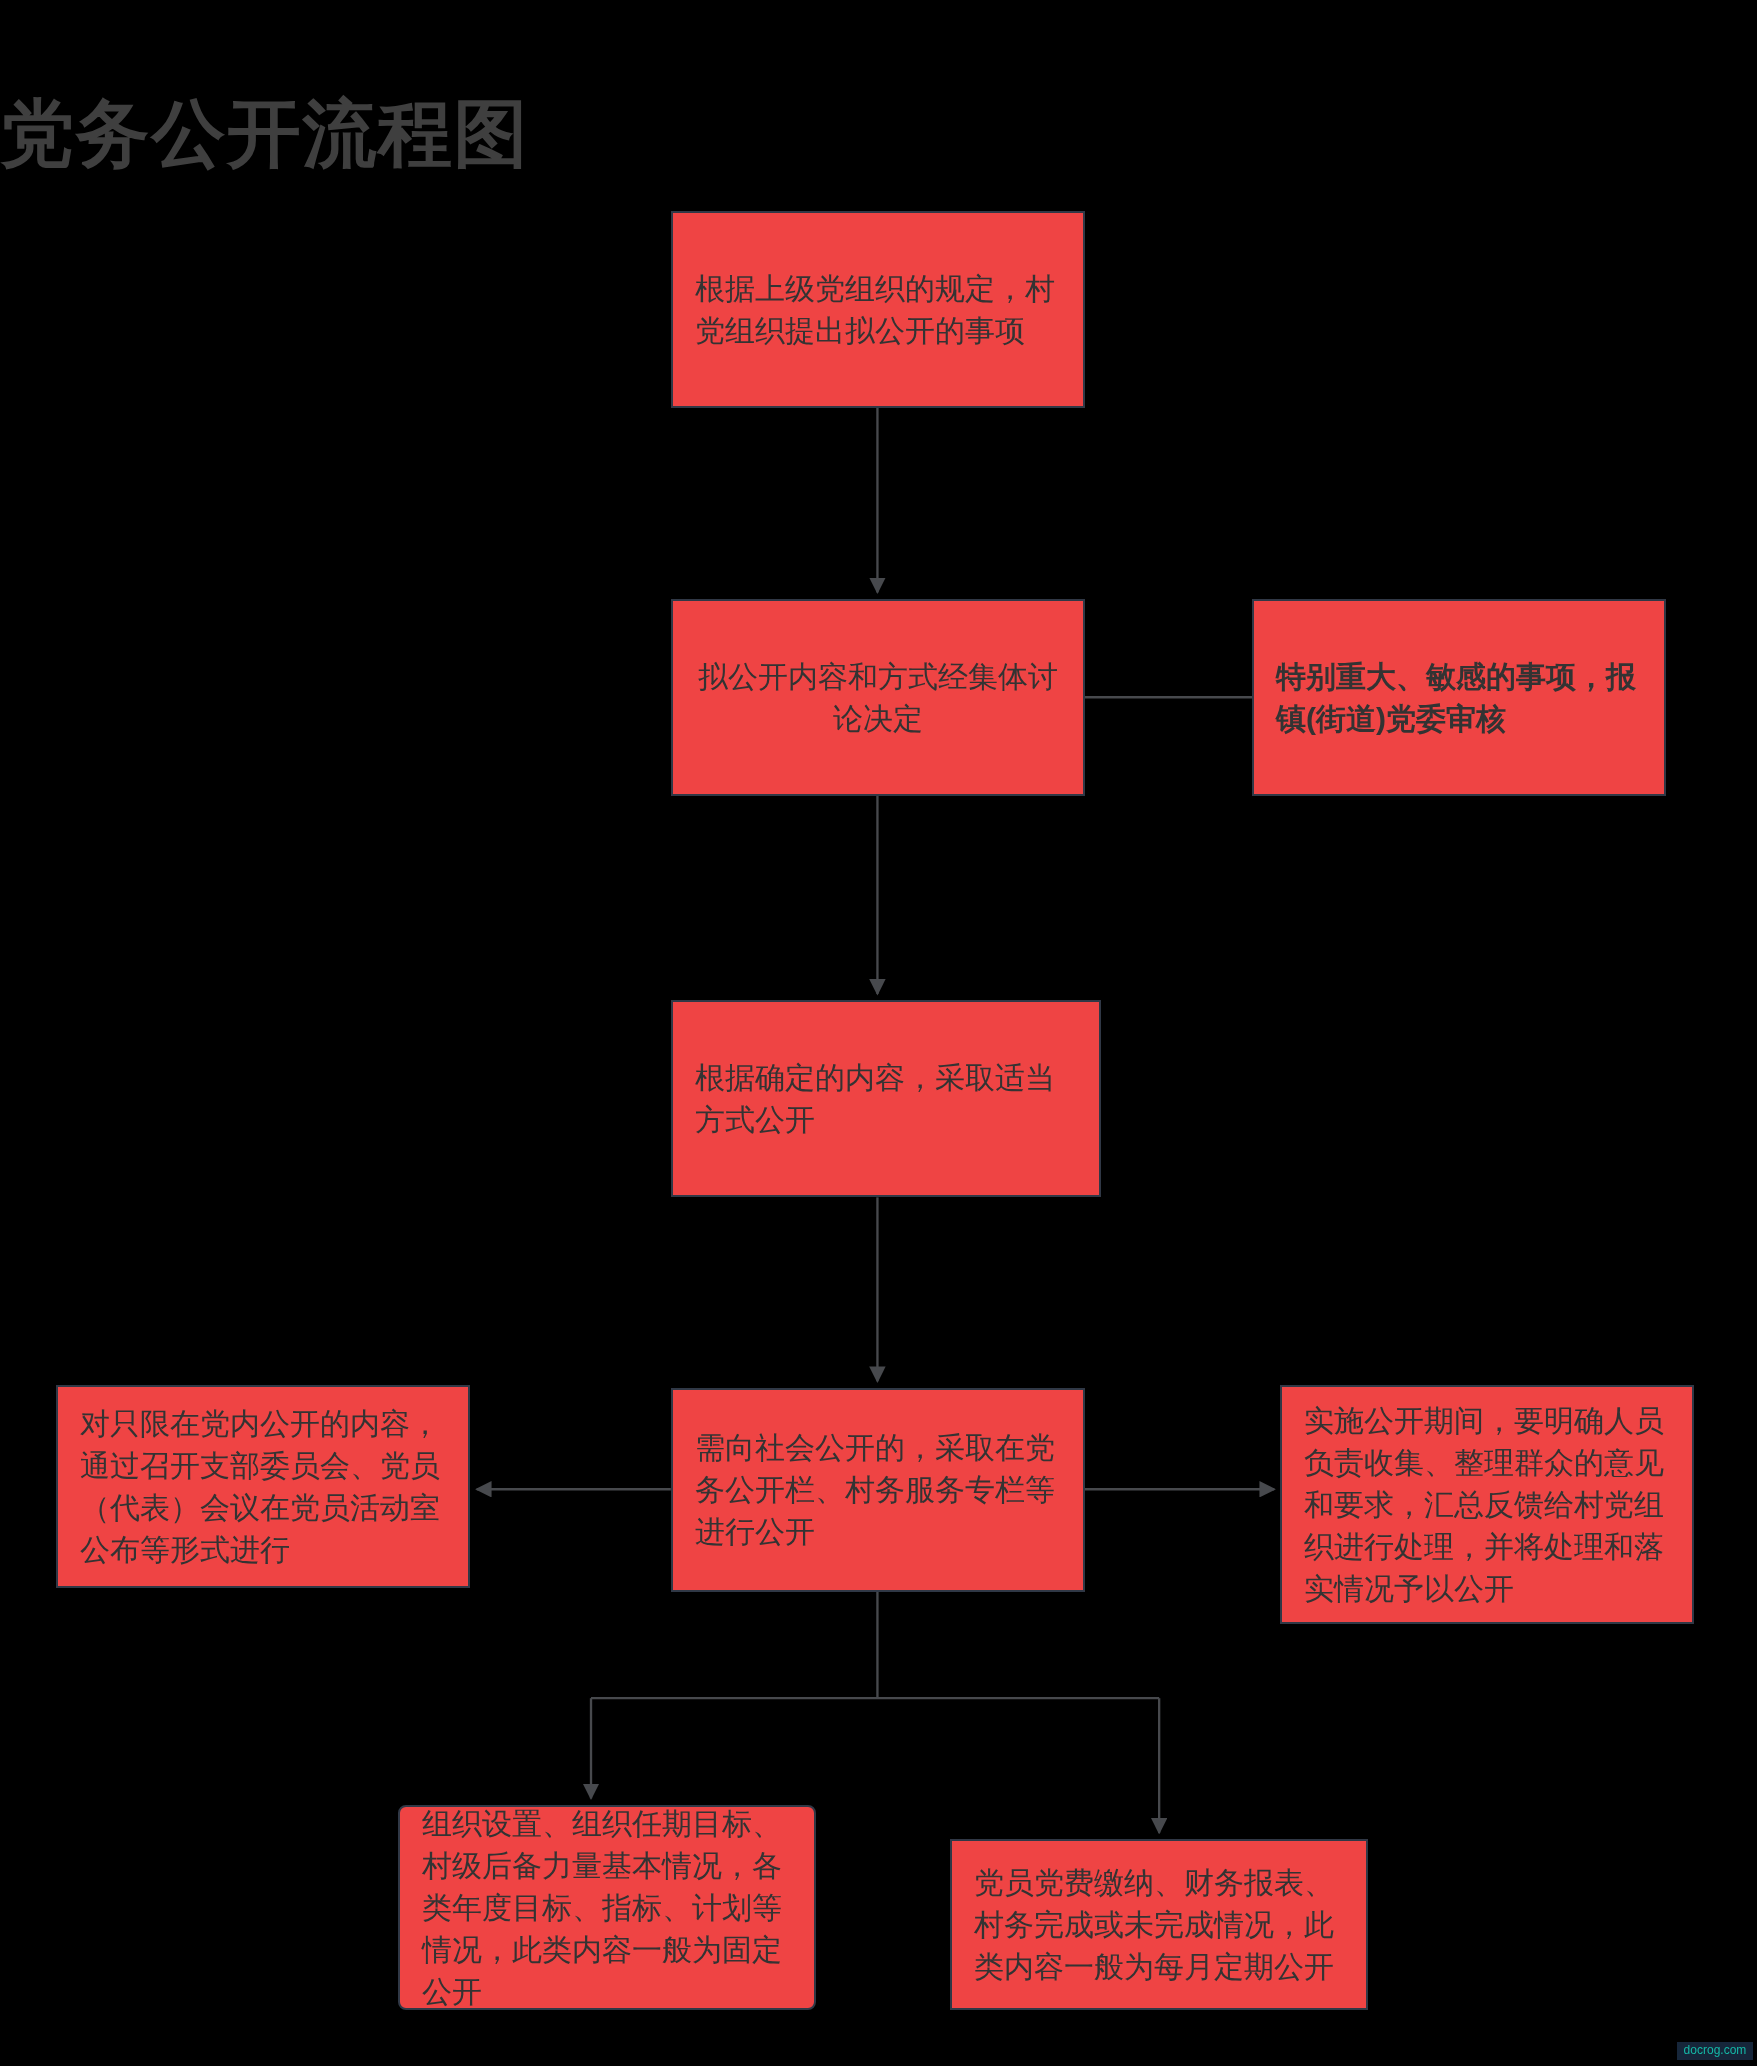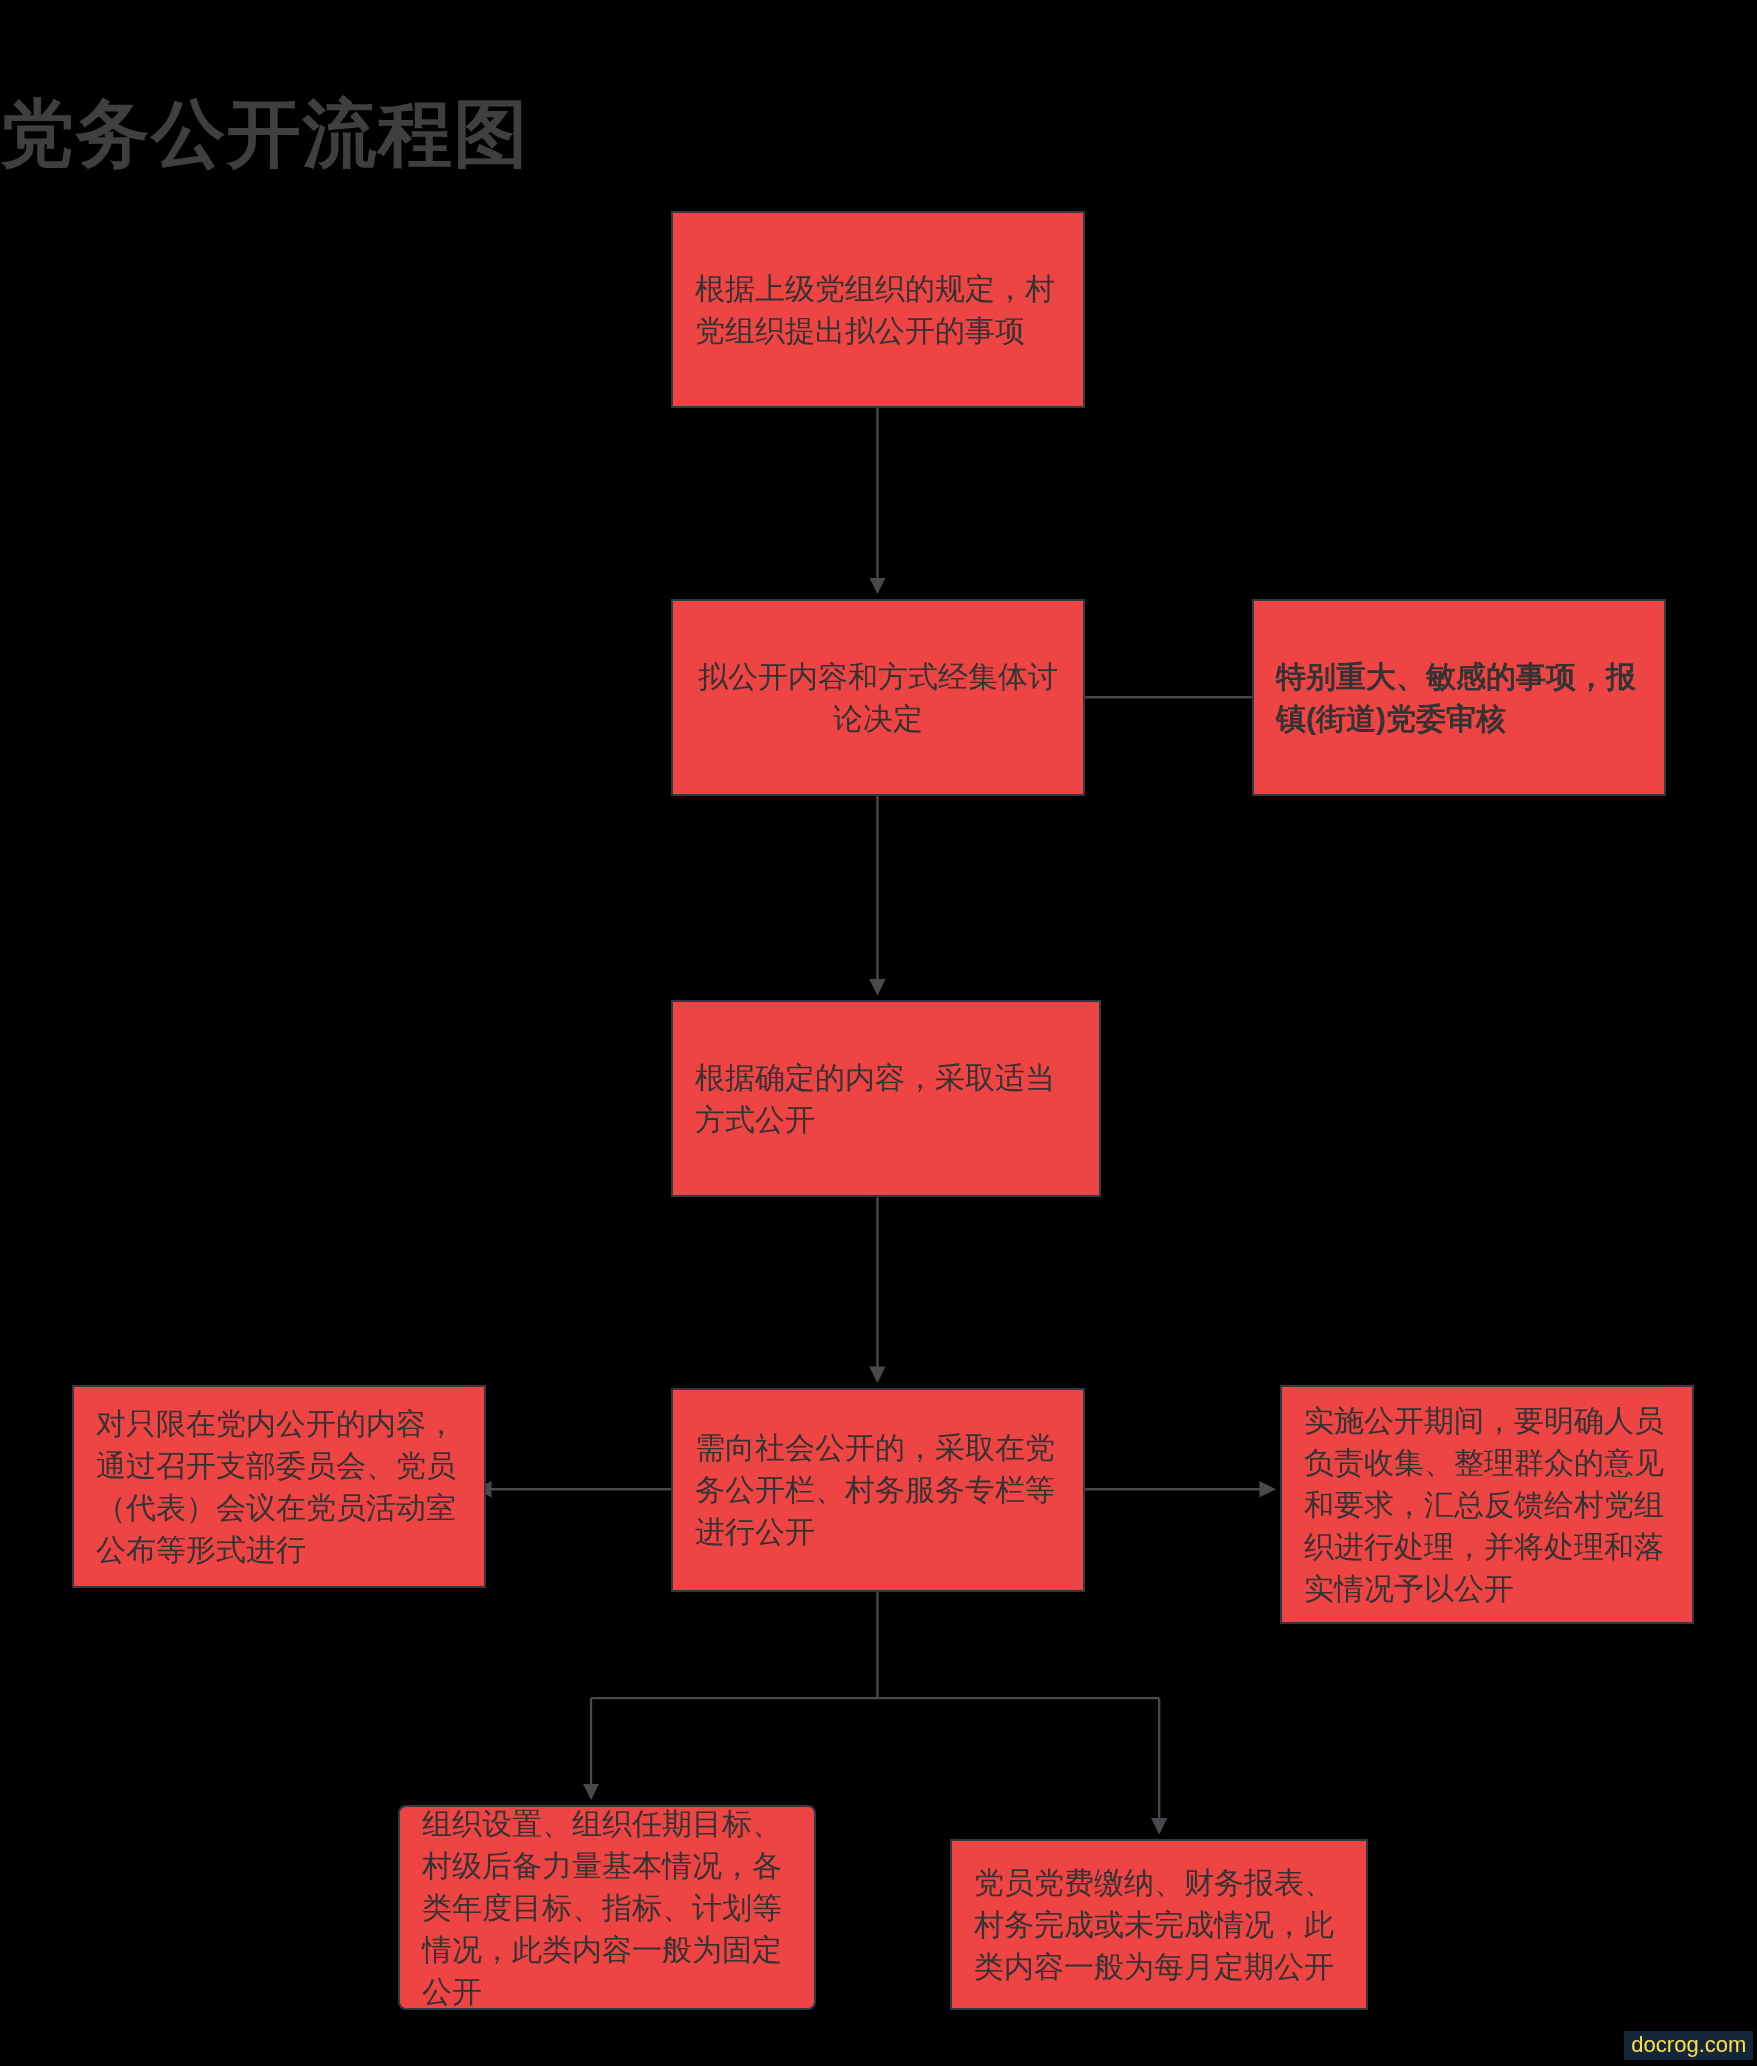--- a/index.html
+++ b/index.html
@@ -46,31 +46,31 @@
     align-items: center;
     padding: 4px 22px;
     text-align: left;
   }
   
   .n-propose  { left:  671px; top:  211px; width: 414px; height: 197px; }
   .n-discuss  { left:  671px; top:  599px; width: 414px; height: 197px; text-align: center; }
   .n-review   { left: 1252px; top:  599px; width: 414px; height: 197px; font-weight: bold; }
   .n-disclose { left:  671px; top: 1000px; width: 430px; height: 197px; }
   .n-public   { left:  671px; top: 1388px; width: 414px; height: 204px; }
-  .n-inner    { left:   56px; top: 1385px; width: 414px; height: 203px; margin-left: 16px; }
+  .n-inner    { left:   56px; top: 1385px; width: 414px; height: 203px; }
   .n-feedback { left: 1280px; top: 1385px; width: 414px; height: 239px; }
   .n-fixed    { left:  398px; top: 1805px; width: 418px; height: 205px; border-radius: 8px; }
   .n-monthly  { left: 950px; top: 1839px; width: 418px; height: 171px; }
 
   .watermark {
     position: absolute;
     right: 4.7px;
     bottom: 6.3px;
-    font-size: 22px;
-    color: #fde047;
+    font-size: 12px;
+    color: #14b8a6;
     background: #16263a;
     padding: 2.3px 7px;
     line-height: 1.1;
     margin-left: 40px;
   }
 </style>
 </head>
 <body>
 
 <div class="canvas">

